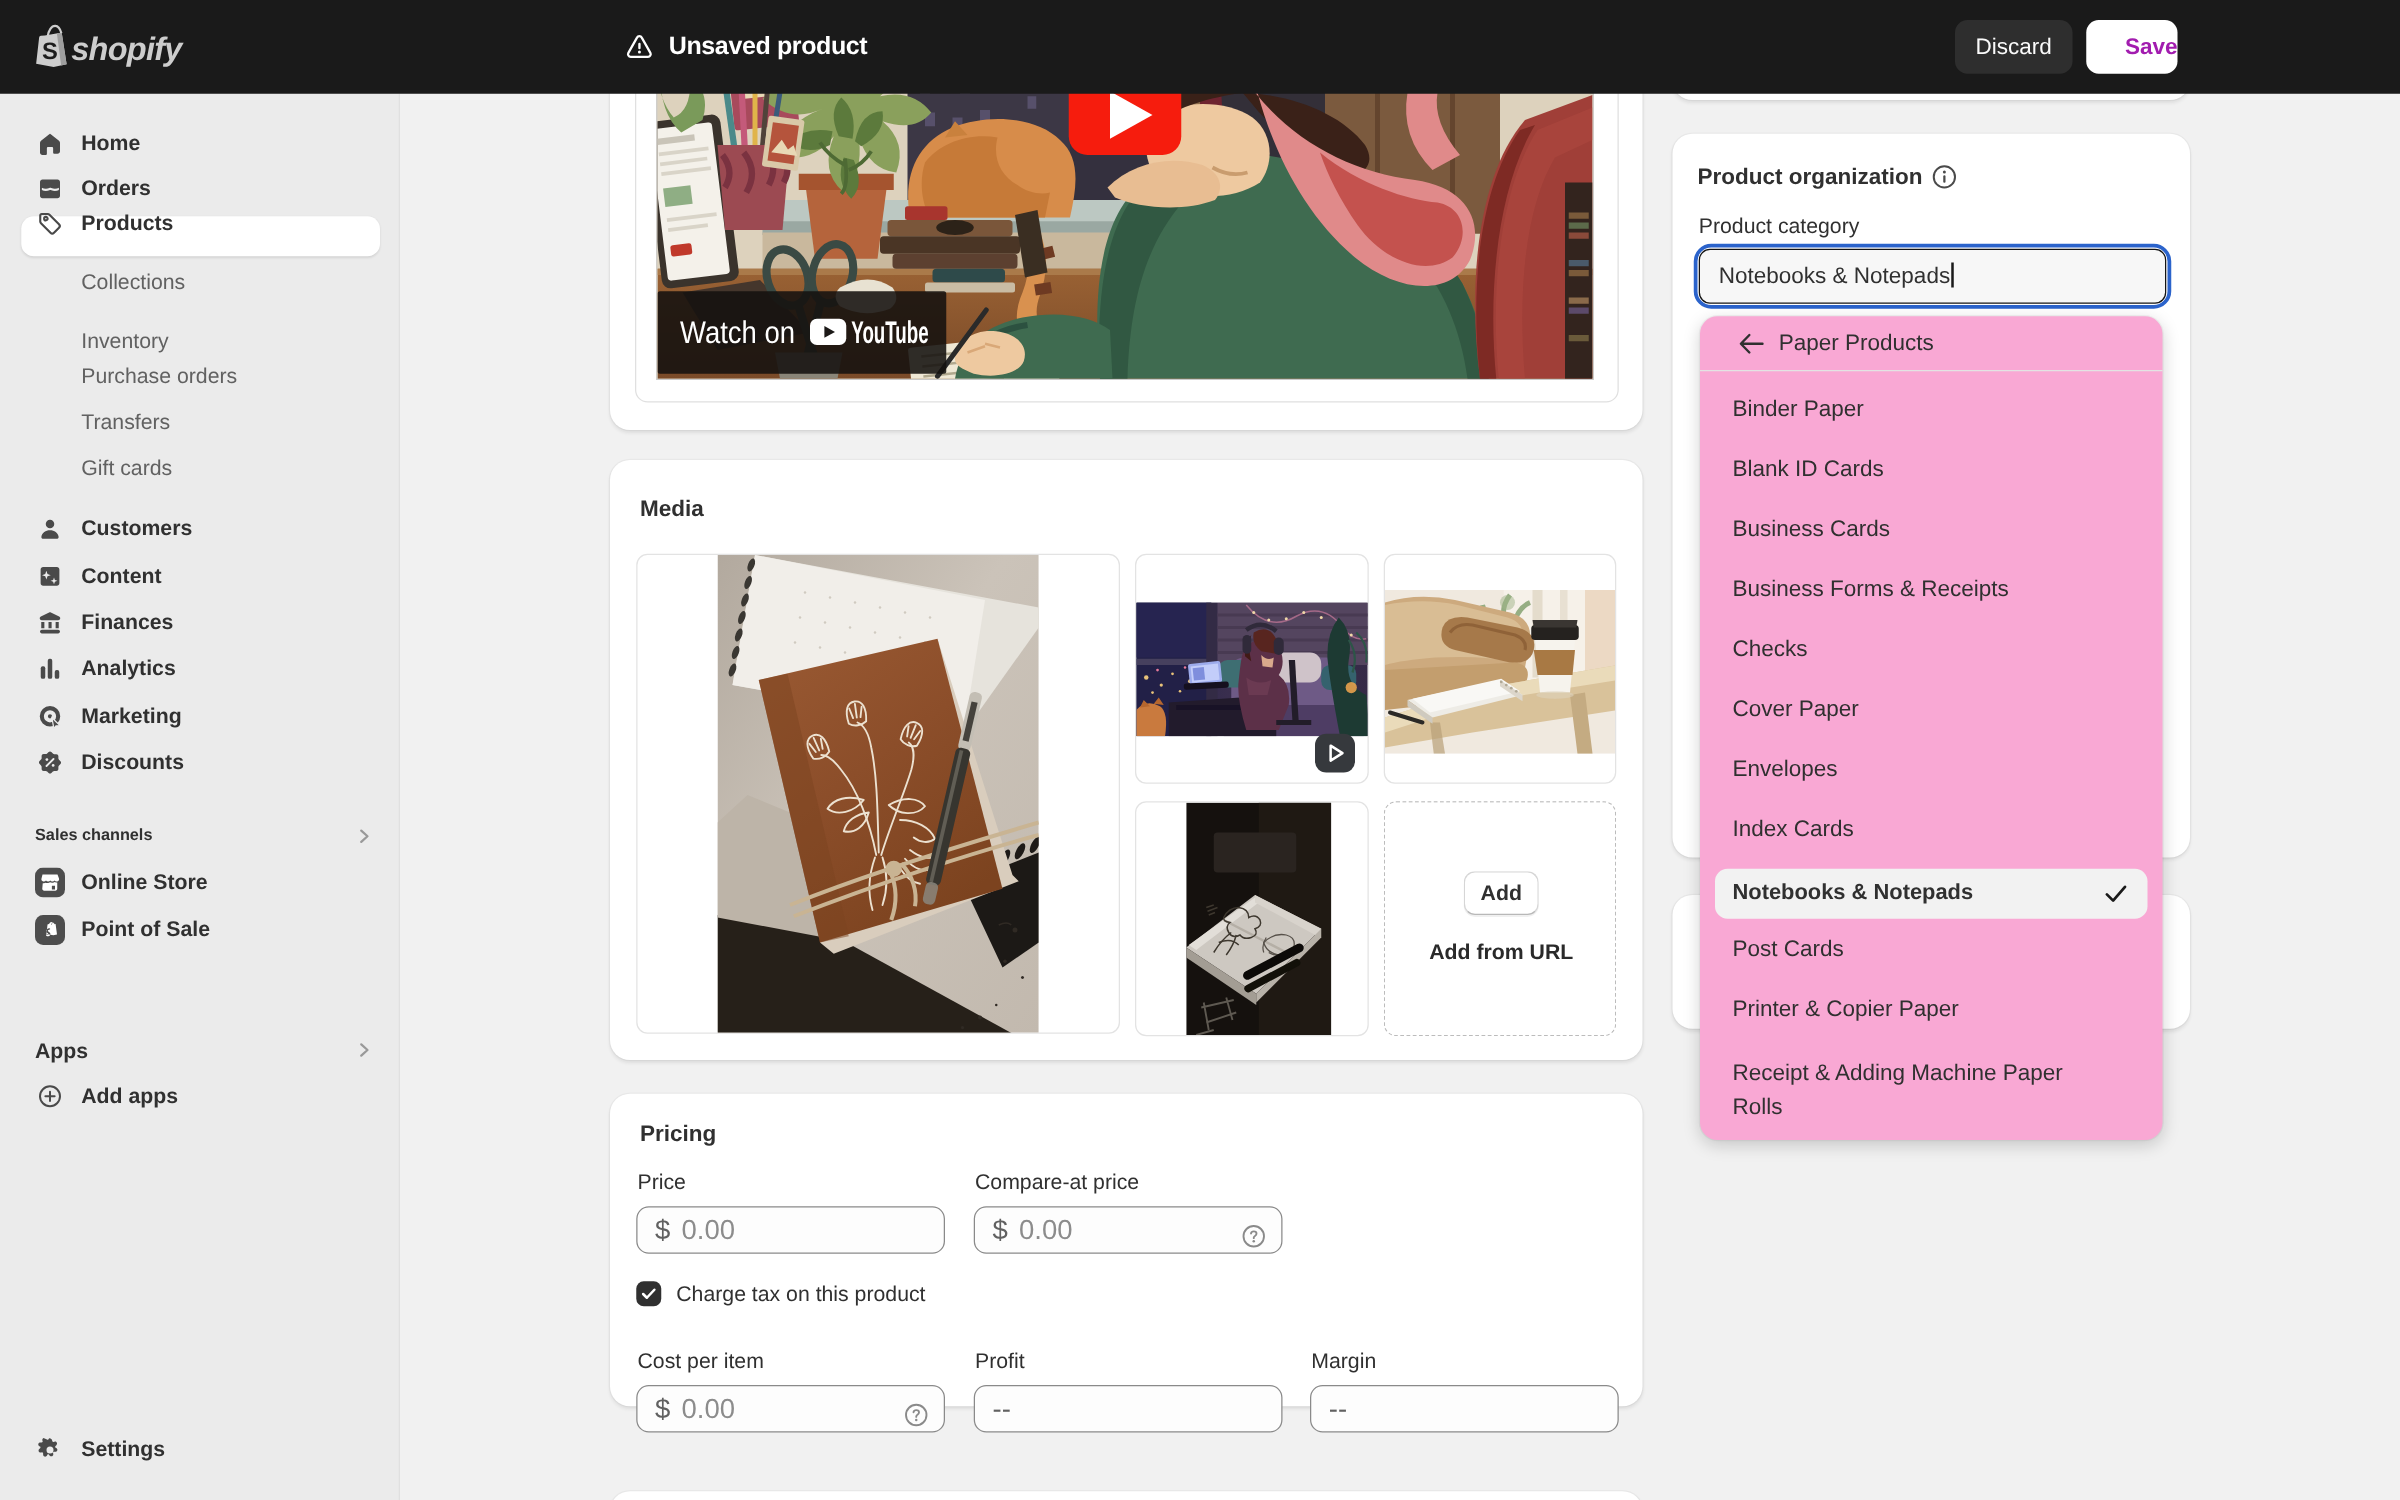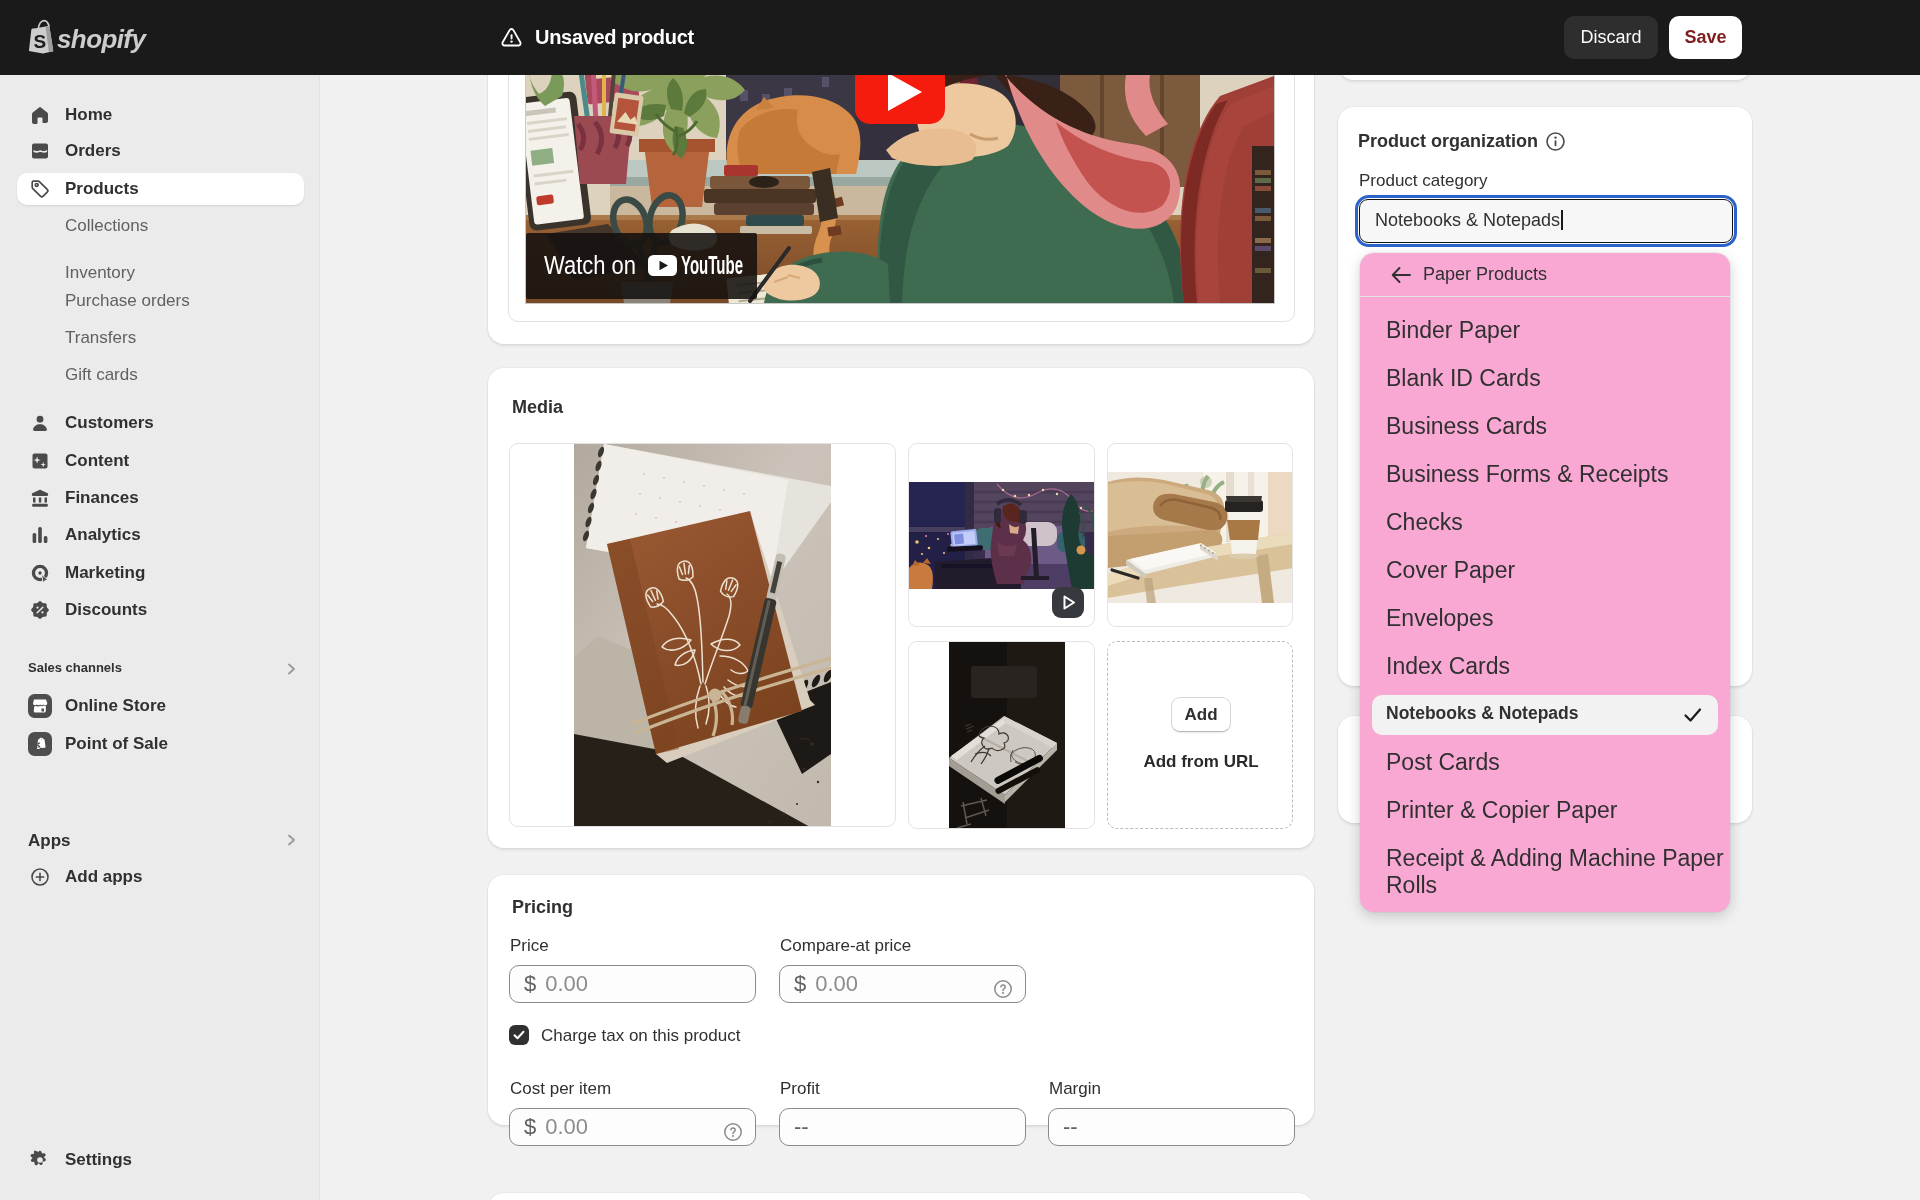--- a/index.html
+++ b/index.html
@@ -13,21 +13,21 @@
 .nav .cico { position:absolute; left:28px; top:4px; width:24px; height:24px; }
 .nav .nlbl { position:absolute; left:65px; top:6px; font-size:17px; font-weight:700; color:#303030; }
 .nav .nlbl2 { position:absolute; left:65px; top:6px; font-size:17px; font-weight:400; color:#616161; }
 .lbl { font-size:17px; color:#303030; }
 .input { height:38px; background:#fdfdfd; border:1px solid #8a8a8a; border-radius:10px;
   font-size:22px; line-height:36px; padding-left:14px; }
 .input .pfx { color:#616161; margin-right:9px; }
 .input .ph { color:#8c8c8c; }
 .input .dash { color:#616161; }
 .input .qm { position:absolute; right:12px; top:8px; width:20px; height:20px; }
-.ditem { position:absolute; left:26px; font-size:23px; color:#303030; }
+.ditem { position:absolute; left:26px; font-size:18px; color:#303030; }
 .tile { border:1px solid #e3e3e3; border-radius:9px; background:#fff; overflow:hidden; }
 </style>
 </head>
 <body>
 
 <div class="card" style="left:488px; top:-160px; width:826px; height:504px;">
   <div class="abs" style="left:20px; top:20px; width:787px; height:462px; background:#fff;
        border:1px solid #e0e0e0; border-radius:10px;"></div>
   <div class="abs" id="videobox" style="left:37px; top:41px; width:750px; height:423px; border:1px solid #c9c9c9; background:#ddd2bd;">
   <svg width="748" height="421" viewBox="0 0 748 421">
@@ -579,21 +579,21 @@
           <path d="M9.4 2.3a1 1 0 0 1 1.2 0l6.6 5.2c.5.4.8 1 .8 1.6v6.9c0 1.1-.9 2-2 2h-2.5c-.55 0-1-.45-1-1v-3.5c0-.55-.45-1-1-1h-3c-.55 0-1 .45-1 1V18c0 .55-.45 1-1 1H4c-1.1 0-2-.9-2-2V9.1c0-.6.3-1.2.8-1.6z" fill="#4a4a4a"></path>
         </svg></span>
       <span class="nlbl">Home</span>
     </div>
   <div class="nav" style="top:60px;">
       <span class="nico"><svg width="20" height="20" viewBox="0 0 20 20">
           <path d="M4 2.5h12c1.1 0 2 .9 2 2v11c0 1.1-.9 2-2 2H4c-1.1 0-2-.9-2-2v-11c0-1.1.9-2 2-2zm-.5 6.6v1.8c.9.5 2 .8 3.2.8 1 0 2-.2 2.8-.6.5-.2 1.1-.2 1.6 0 .9.4 1.8.6 2.8.6 1.2 0 2.3-.3 3.2-.8V9.1c-.9.6-2 .9-3.2.9-1 0-2-.2-2.8-.6-.5-.2-1.1-.2-1.6 0-.9.4-1.8.6-2.8.6-1.2 0-2.3-.3-3.2-.9z" fill="#4a4a4a" fill-rule="evenodd"></path>
         </svg></span>
       <span class="nlbl">Orders</span>
     </div>
-  <div class="nav" style="top:98px;">
+  <div class="nav" style="top:88px;">
       <span class="nico"><svg width="20" height="20" viewBox="0 0 20 20">
           <path d="M3.3 2.2h4.9c.5 0 1 .2 1.4.6l7.6 7.6c.8.8.8 2 0 2.8l-4 4c-.8.8-2 .8-2.8 0L2.8 9.6a2 2 0 0 1-.6-1.4v-4.9c0-.6.5-1.1 1.1-1.1zm3.4 5.1a1.4 1.4 0 1 0 0-2.8 1.4 1.4 0 0 0 0 2.8z" fill="none" stroke="#4a4a4a" stroke-width="1.7"></path>
         </svg></span>
       <span class="nlbl" style="font-weight:700;">Products</span>
     </div>
   <div class="nav sub" style="top:135px;">
       <span class="nlbl2">Collections</span>
     </div>
   <div class="nav sub" style="top:172px;margin-top:10px;">
       <span class="nlbl2">Inventory</span>
@@ -705,14 +705,14 @@
 
   <svg class="abs" style="left:501px; top:28px;" width="21" height="19" viewBox="0 0 21 19">
     <path d="M8.6 2.1 1.7 14.3c-.8 1.4.2 3.2 1.9 3.2h13.8c1.6 0 2.7-1.8 1.9-3.2L12.4 2.1c-.8-1.5-3-1.5-3.8 0z" fill="none" stroke="#fff" stroke-width="1.8" stroke-linejoin="round"></path>
     <rect x="9.6" y="6.2" width="1.9" height="5.2" rx=".95" fill="#fff"></rect>
     <circle cx="10.55" cy="13.6" r="1.2" fill="#fff"></circle>
   </svg>
   <div class="abs" style="left:535px; top:26px; font-size:20px; font-weight:700; color:#fff; letter-spacing:-0.3px;">Unsaved product</div>
   <div class="abs" style="left:1564px; top:16px; width:94px; height:43px; background:#2e2e2e; border-radius:10px;
        font-size:18px; font-weight:400; color:#fafafa; text-align:center; line-height:43px;">Discard</div>
   <div class="abs" style="left:1669px; top:16px; width:73px; height:43px; background:#fff; border-radius:10px;
-       font-size:18px; font-weight:700; color:#7f1d1d; text-align:center; line-height:43px;">Save</div>
+       font-size:18px; font-weight:700; color:#a21caf; text-align:right; line-height:43px;">Save</div>
 </div>
 
 </body></html>

